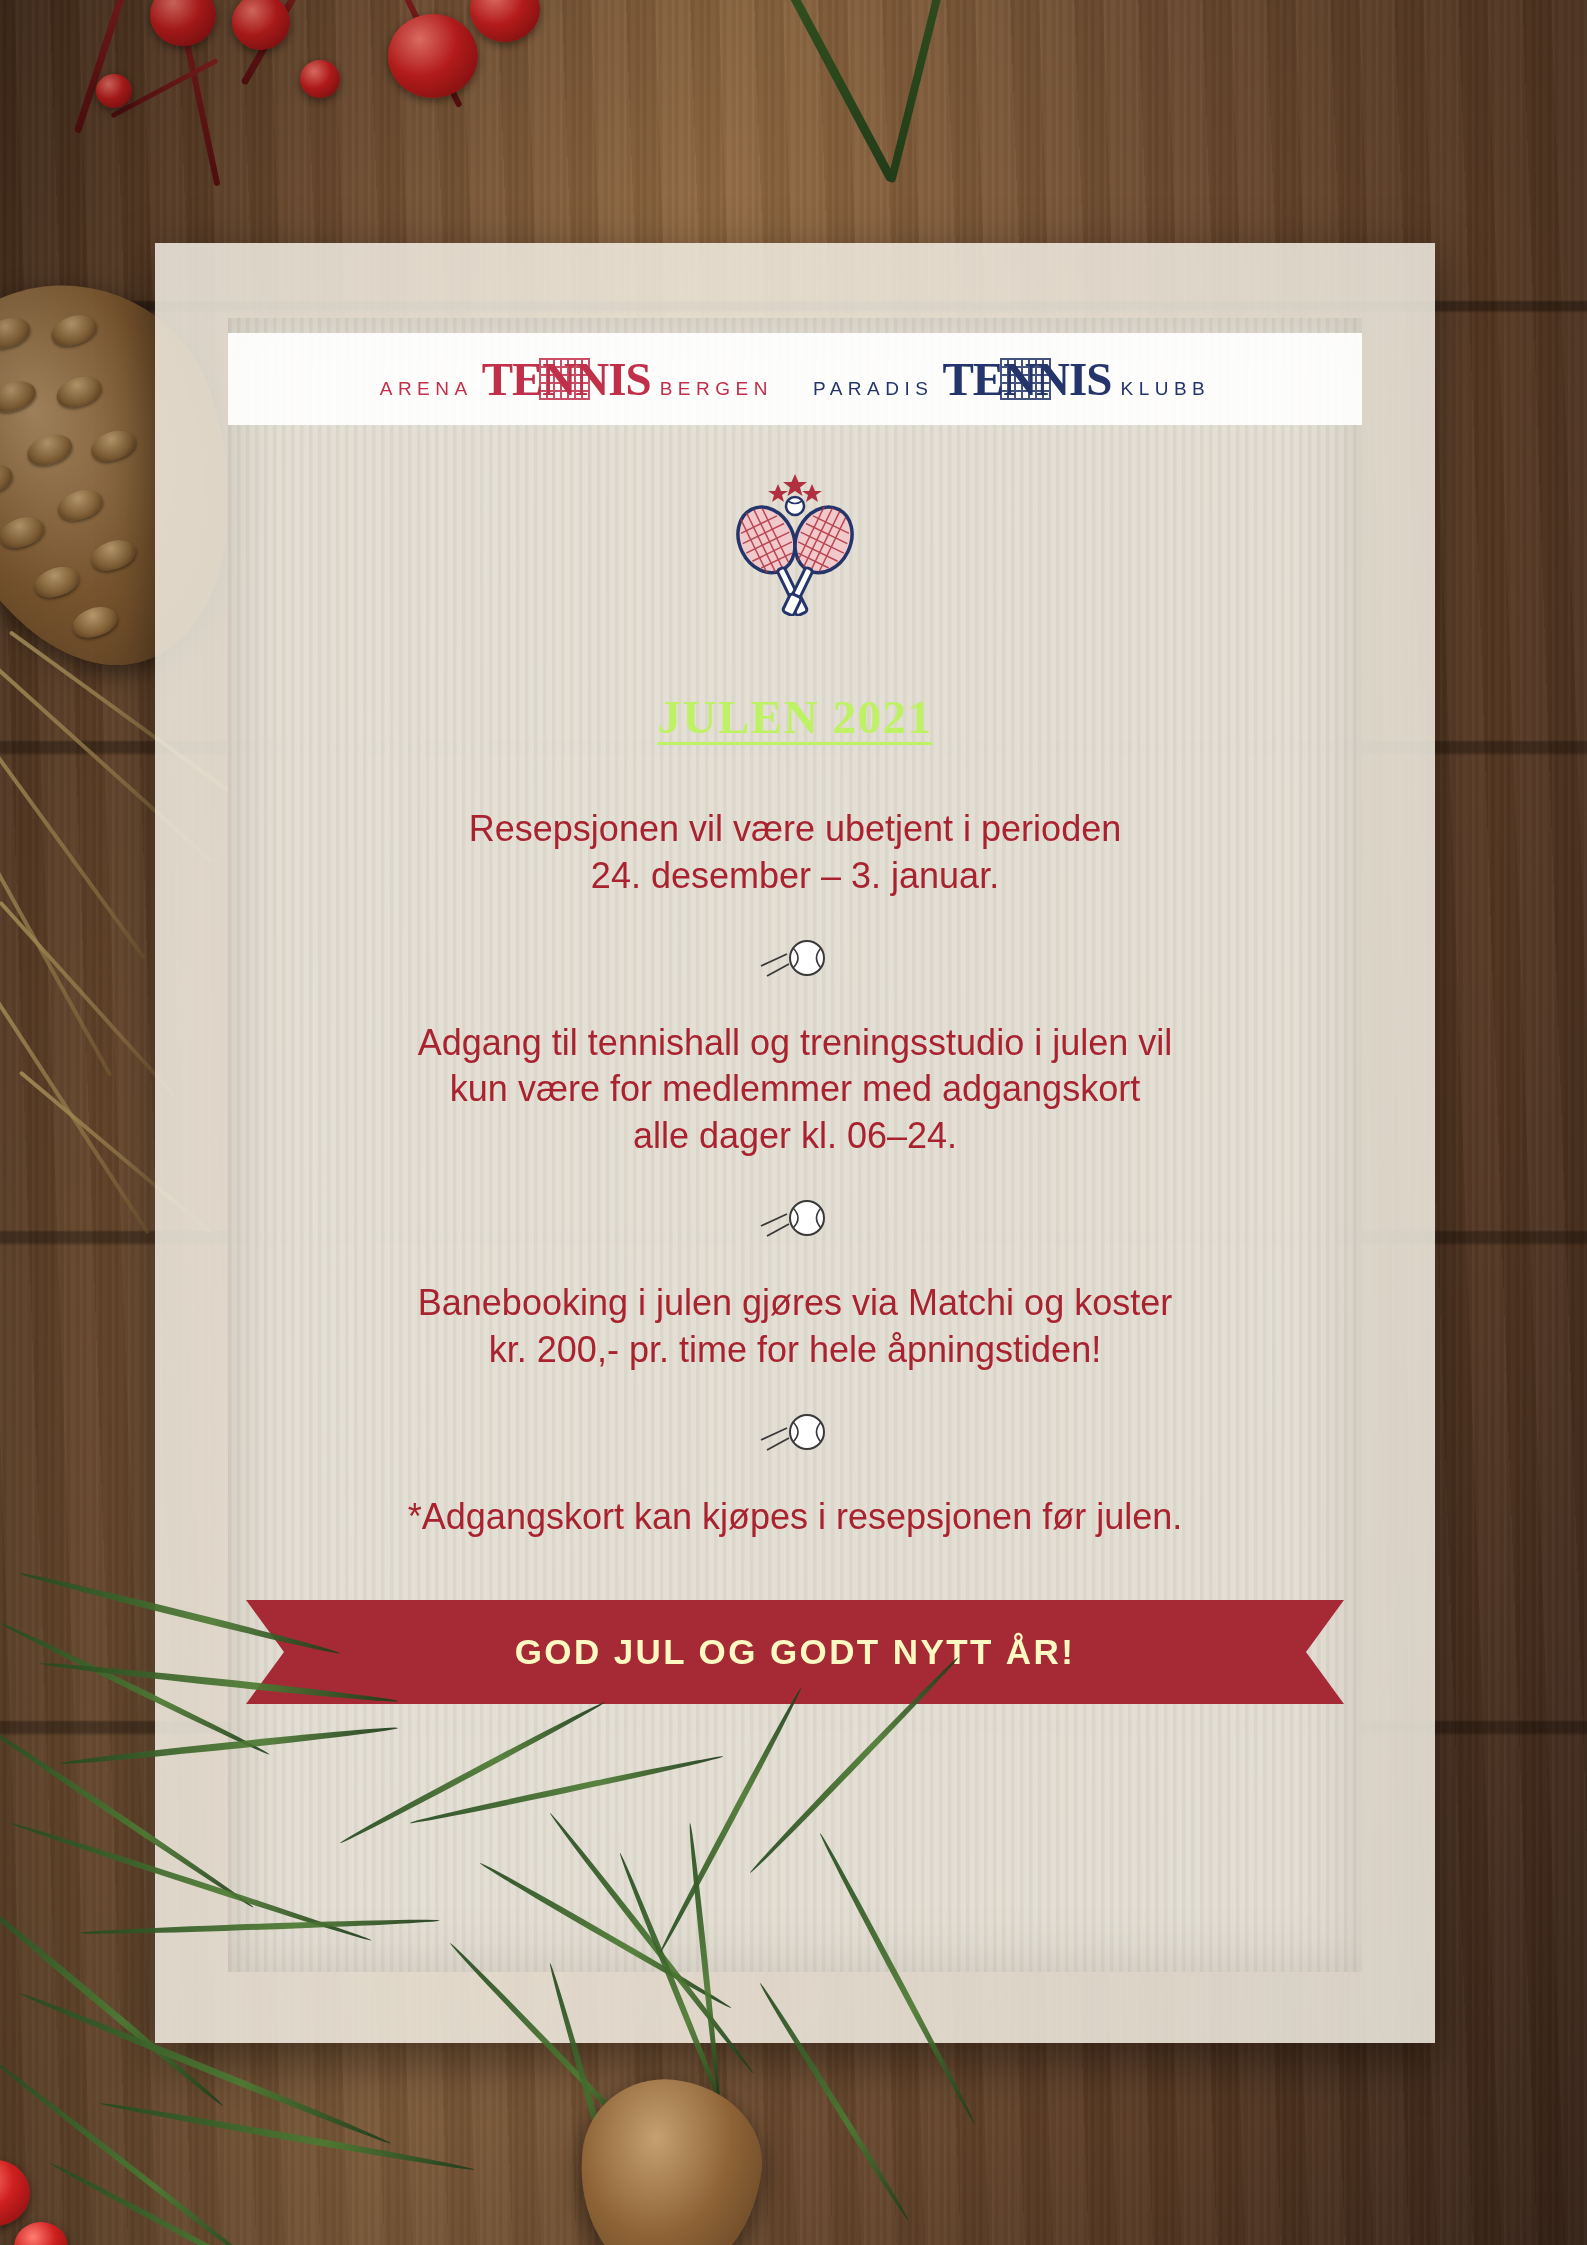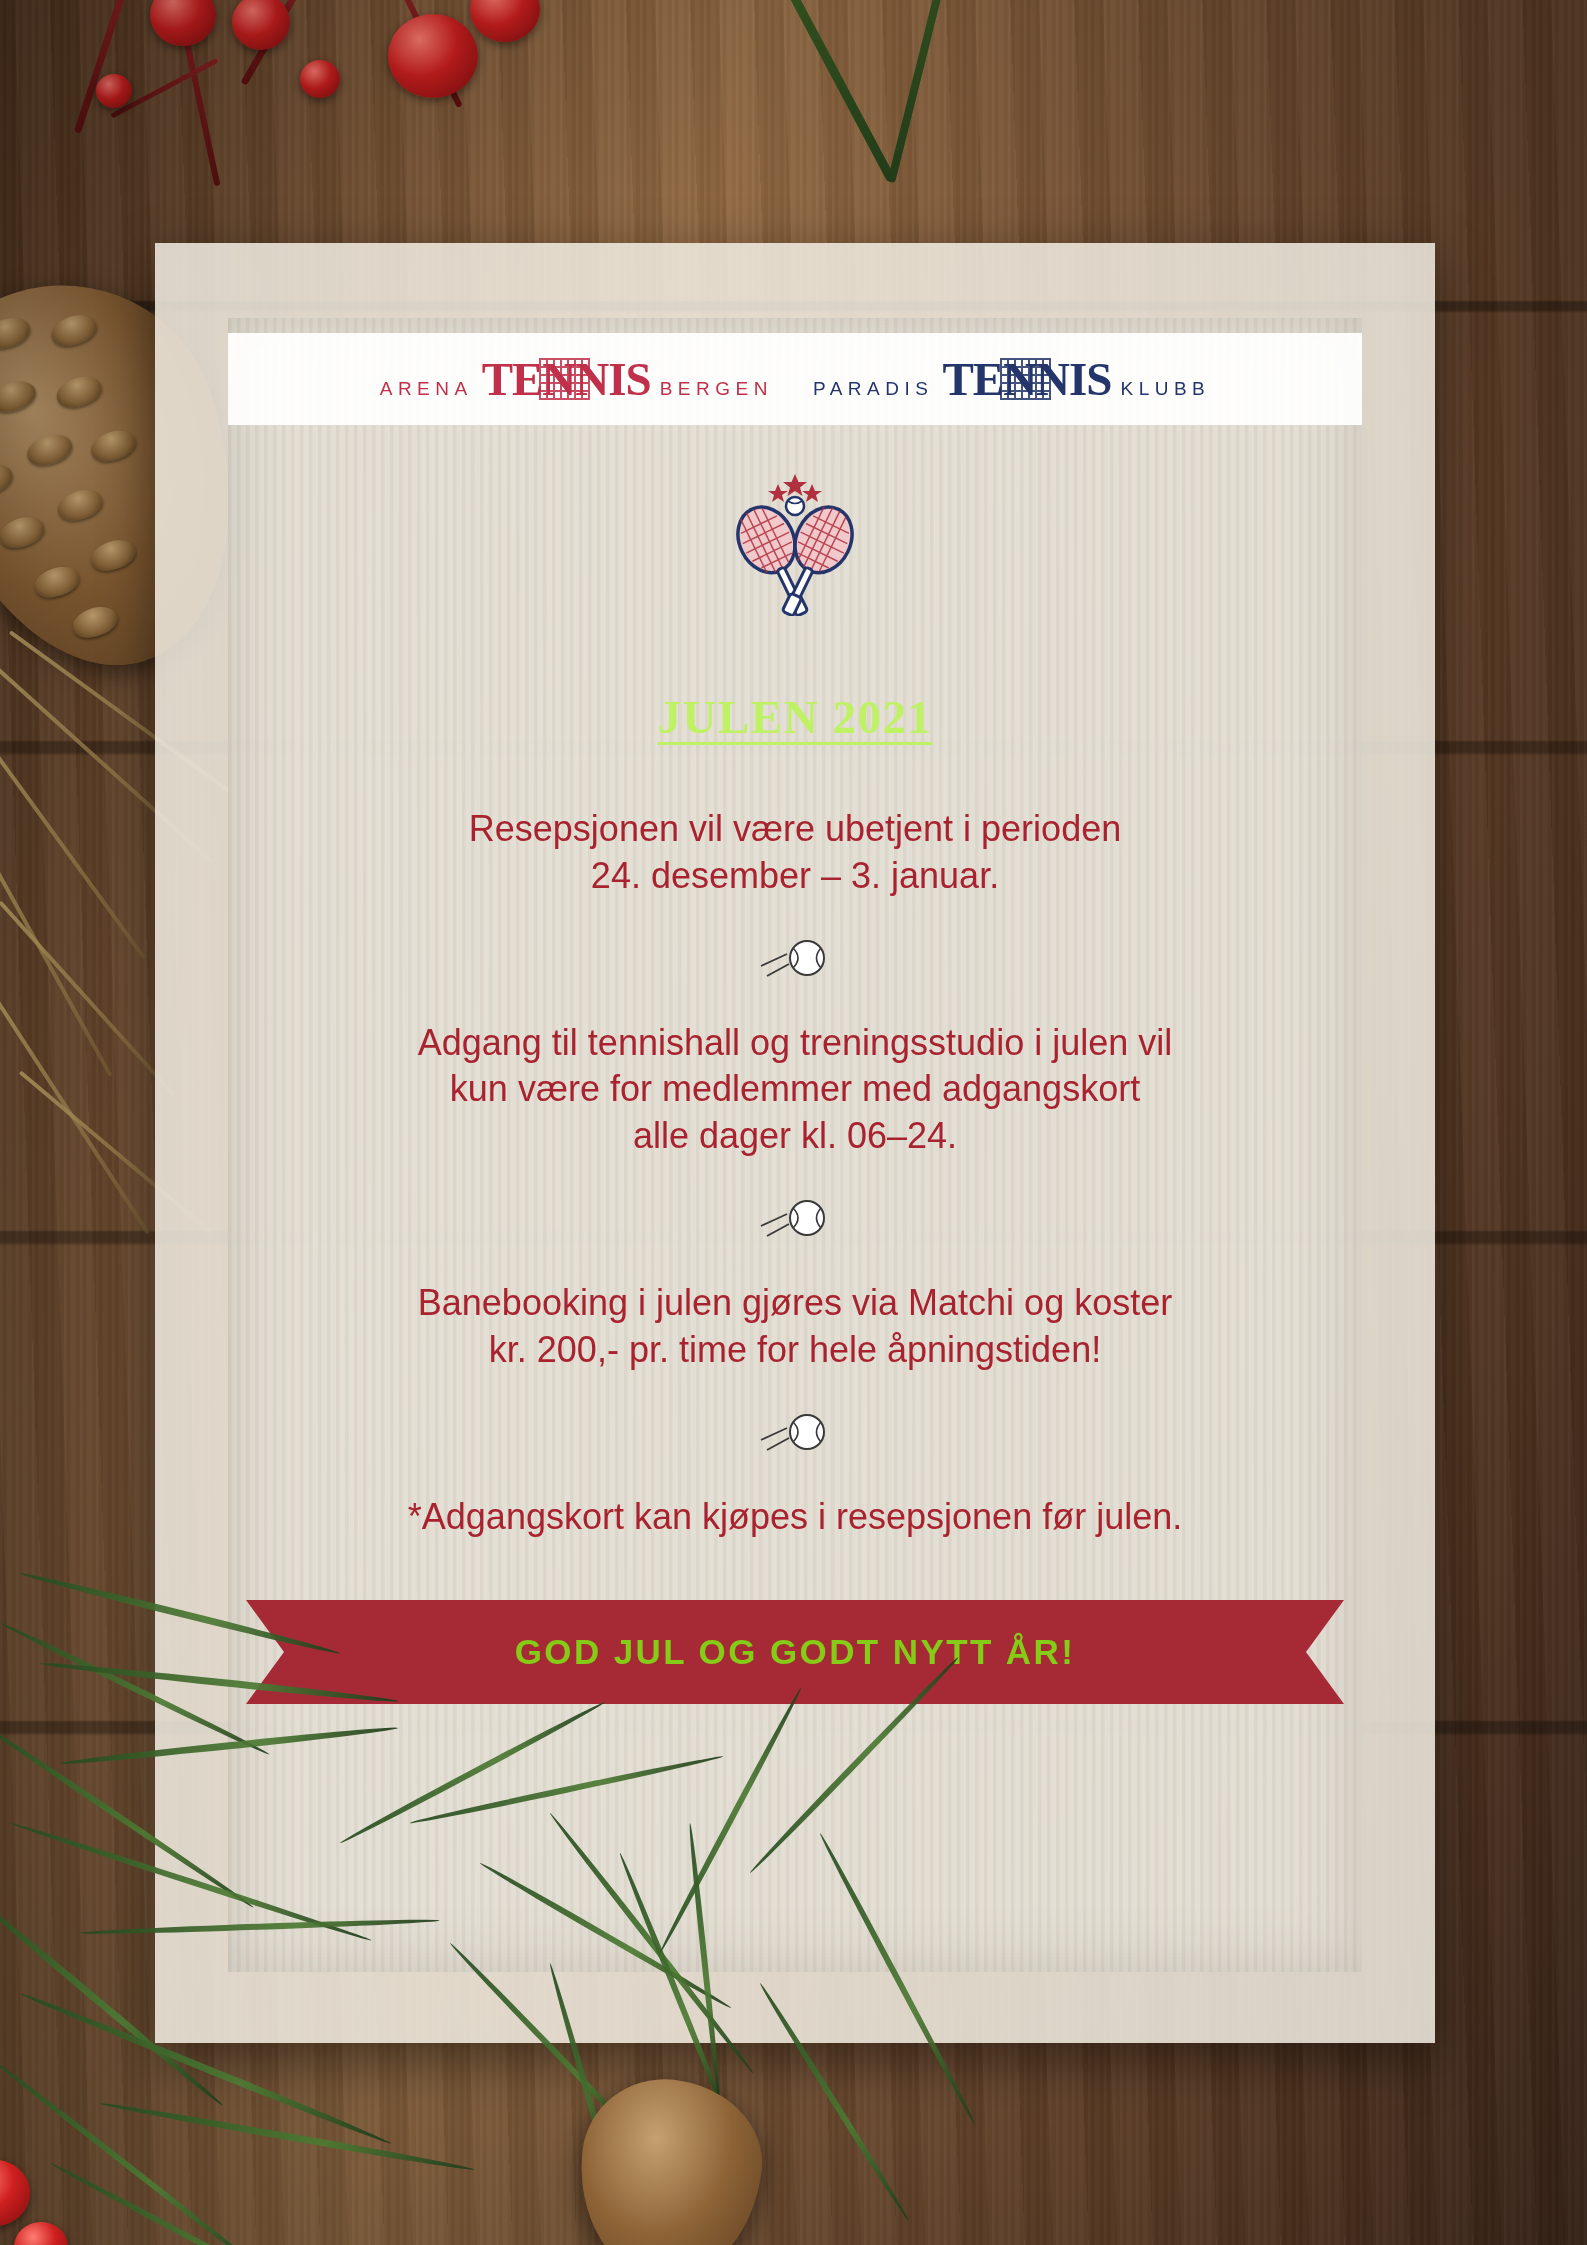--- a/index.html
+++ b/index.html
@@ -209,21 +209,21 @@
     bottom: 268px;
     width: 1098px;
     height: 104px;
   }
   #ribbon-text {
     position: absolute;
     inset: 0;
     display: flex;
     align-items: center;
     justify-content: center;
-    color: #84cc16;
+    color: #fef9c3;
     font-size: 35px;
     font-weight: 700;
     letter-spacing: 2.4px;
   }
 
   
   .front-layer { z-index: 40; }
 </style>
 </head>
 <body>

